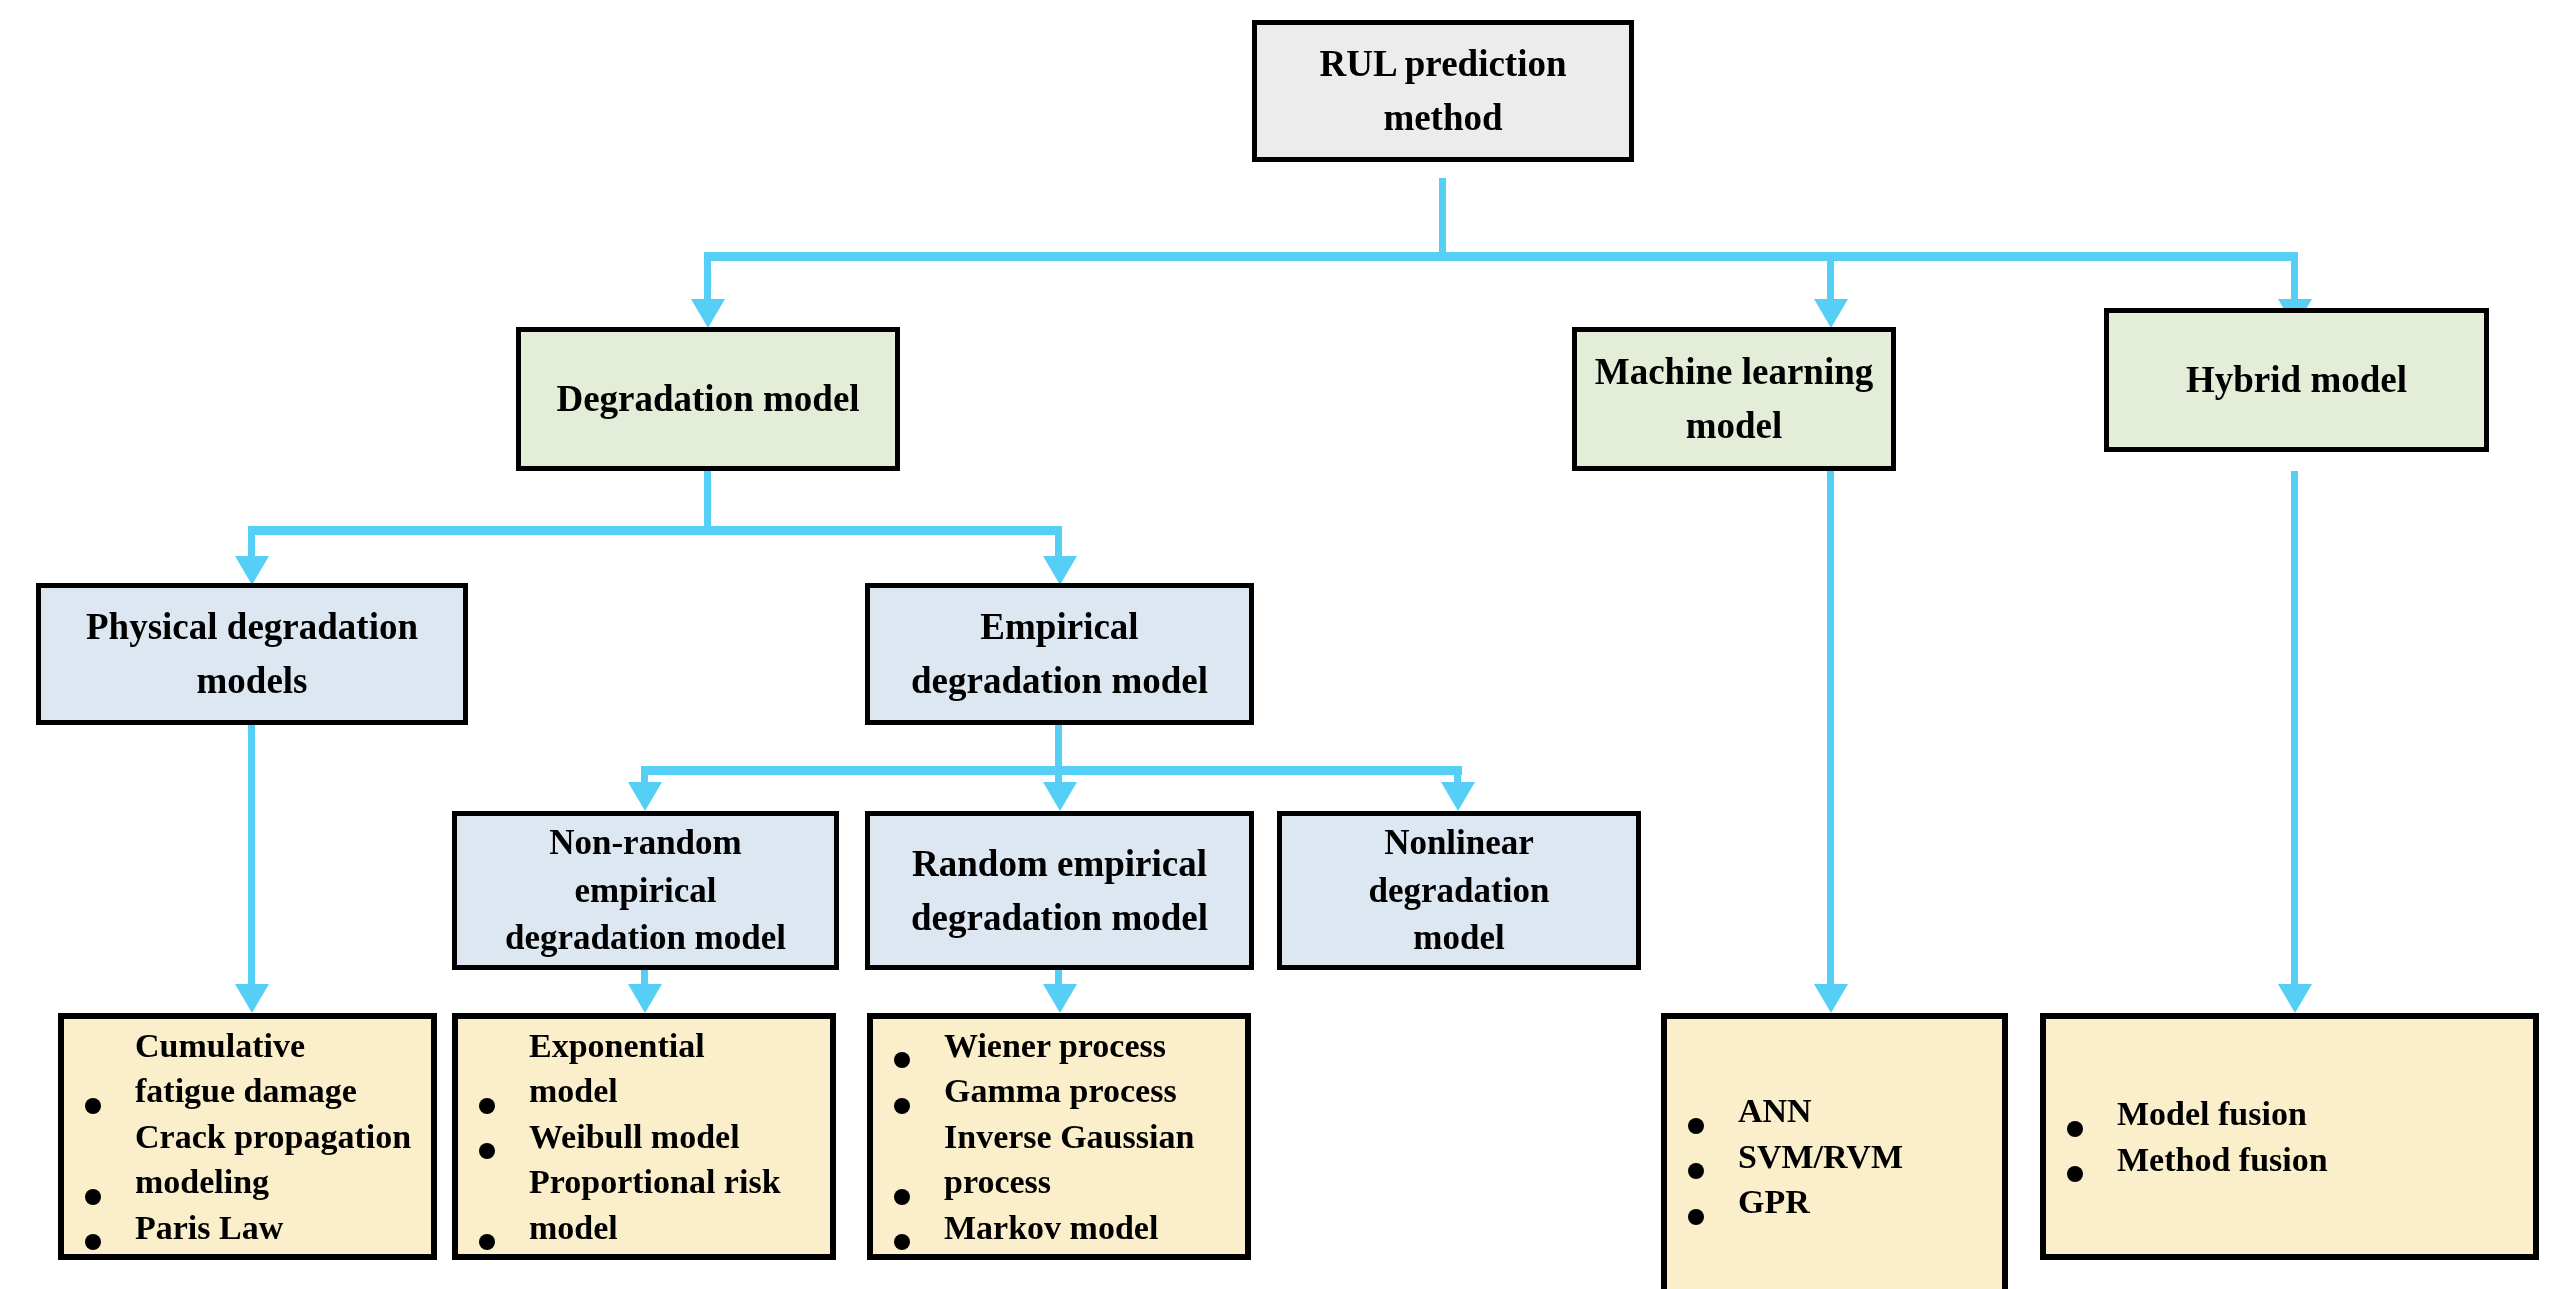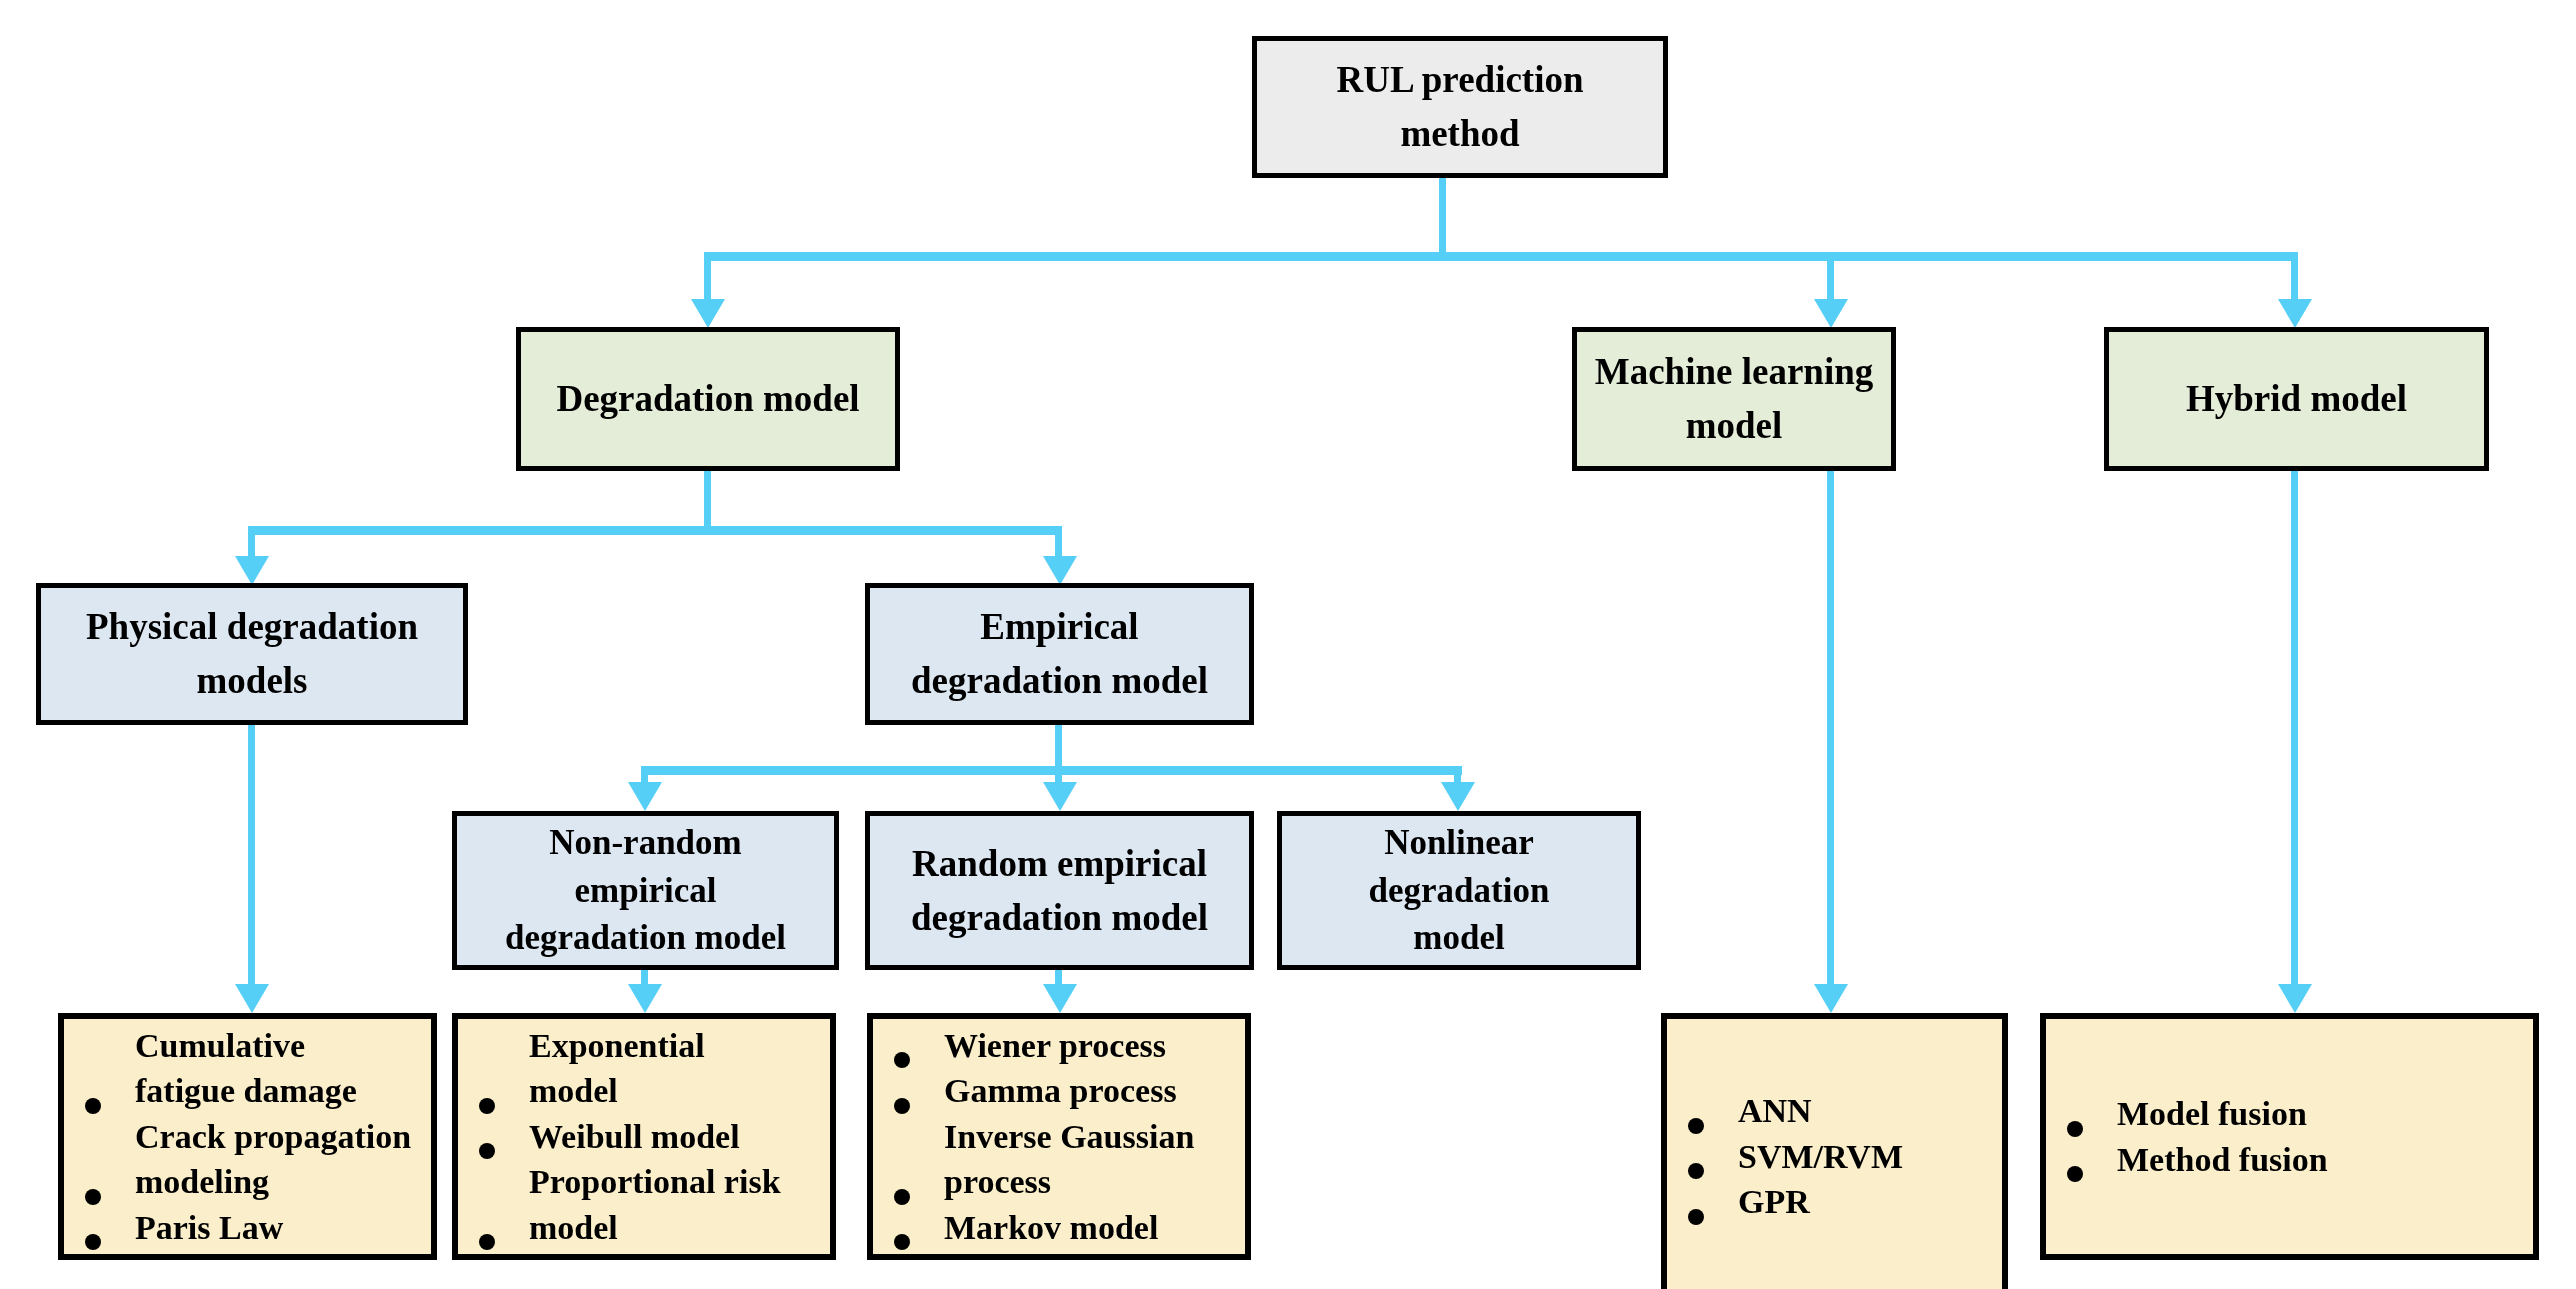--- a/index.html
+++ b/index.html
@@ -123,35 +123,35 @@
 
   <div class="vline" style="left:1055px; top:970px; height:16px"></div>
   <div class="ahead" style="left:1043px; top:984px"></div>
 
   <div class="vline" style="left:1827px; top:471px; height:514px"></div>
   <div class="ahead" style="left:1814px; top:984px"></div>
 
   <div class="vline" style="left:2291px; top:471px; height:514px"></div>
   <div class="ahead" style="left:2278px; top:984px"></div>
 
-  <div class="box fill-root" style="left:1252px; top:36px; width:416px; height:142px">
+  <div class="box fill-root" style="left:1252px; top:20px; width:382px; height:142px">
     <span class="label">RUL prediction
 method</span>
   </div>
 
   <div class="box fill-green" style="left:516px; top:327px; width:384px; height:144px">
     <span class="label">Degradation model</span>
   </div>
 
   <div class="box fill-green" style="left:1572px; top:327px; width:324px; height:144px">
     <span class="label">Machine learning
 model</span>
   </div>
 
-  <div class="box fill-green" style="left:2104px; top:327px; width:385px; height:144px">
+  <div class="box fill-green" style="left:2104px; top:308px; width:385px; height:144px">
     <span class="label">Hybrid model</span>
   </div>
 
   <div class="box fill-blue" style="left:36px; top:583px; width:432px; height:142px">
     <span class="label">Physical degradation
 models</span>
   </div>
 
   <div class="box fill-blue" style="left:865px; top:583px; width:389px; height:142px">
     <span class="label">Empirical

